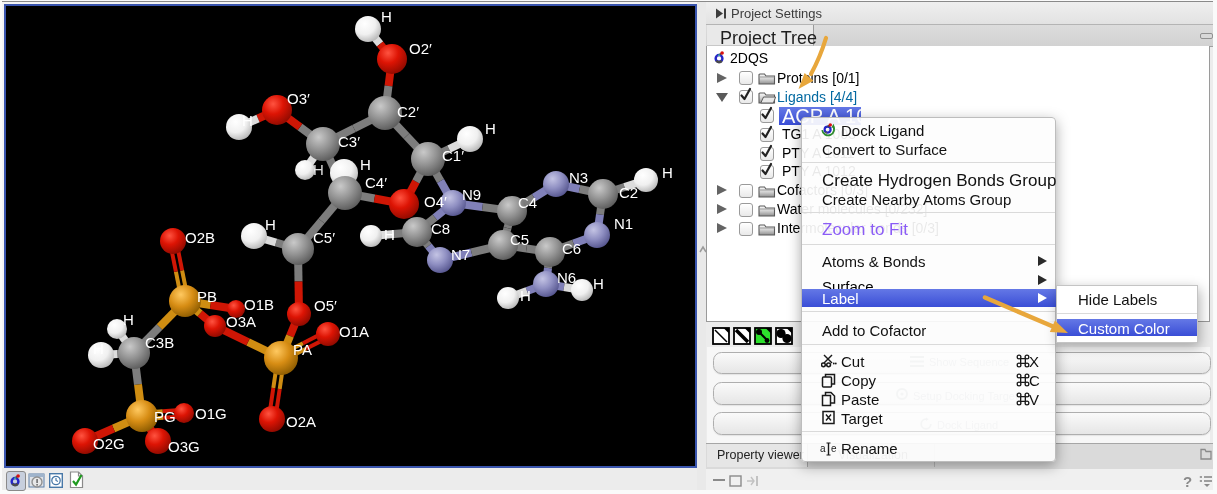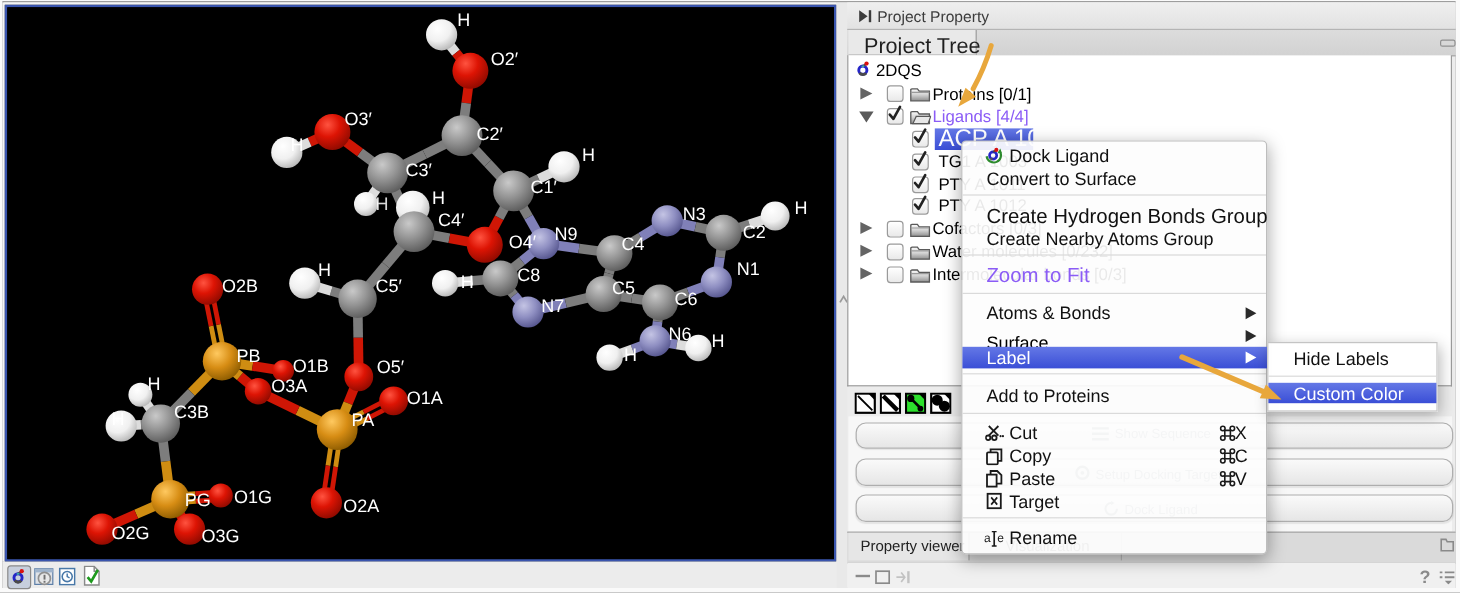--- a/index.html
+++ b/index.html
@@ -250,21 +250,21 @@
 <div class="abs" style="left:697px;top:2px;width:9px;height:488px;background:#e9e9e9"></div>
 <svg class="abs" style="left:699px;top:245px" width="8" height="10" viewBox="0 0 8 10">
     <path d="M1 7 L4 2 L7 7" fill="none" stroke="#9a9a9a" stroke-width="1.5"></path>
   </svg>
 <div class="abs" style="left:706px;top:2px;width:507px;height:488px;background:#ececec"></div>
 <div class="abs" style="left:706px;top:2px;width:507px;height:22px;background:linear-gradient(#efefef,#e2e2e2);border-bottom:1px solid #b4b4b4"></div>
 <svg class="abs" style="left:714px;top:7px" width="13" height="13" viewBox="0 0 13 13">
     <path d="M2 1.5 L9 6.5 L2 11.5 Z" fill="#3c3c3c"></path>
     <rect x="10" y="1.5" width="2" height="10" fill="#3c3c3c"></rect>
   </svg>
-<div class="abs" style="left:731px;top:6px;font-size:13px;color:#3c3c3c">Project Property</div>
+<div class="abs" style="left:731px;top:6px;font-size:13px;color:#3c3c3c">Project Settings</div>
 <div class="abs" style="left:706px;top:25px;width:507px;height:21px;background:linear-gradient(#dcdcdc,#d2d2d2);border-bottom:1px solid #a0a0a0"></div>
 <div class="abs" style="left:707px;top:25px;width:106px;height:20px;background:#e9e9e9;border-right:1px solid #9a9a9a;border-bottom:1px solid #c8c8c8"></div>
 <div class="abs" style="left:720px;top:28px;font-size:18px;color:#1f1f1f">Project Tree</div>
 <div class="abs" style="left:1200px;top:33px;width:11px;height:4px;border:1px solid #909090;border-radius:2px;background:#d8d8d8"></div>
 <div class="abs" style="left:706px;top:46px;width:504px;height:276px;background:#fff;border:1px solid #9a9a9a;border-top:none;box-sizing:border-box"></div>
 <svg style="position:absolute;left:712px;top:50px" width="15" height="15" viewBox="0 0 16 16">
     <circle cx="7.5" cy="9" r="3.6" fill="none" stroke="#2525c8" stroke-width="2.6"></circle>
     <path d="M4.6 11.4 A3.6 3.6 0 0 0 10.4 11.6" fill="none" stroke="#4a4a4a" stroke-width="2.6"></path>
     <path d="M7.5 5.4 L10 3.8" stroke="#4a4a4a" stroke-width="1.8"></path>
     <circle cx="10.8" cy="3.2" r="1.9" fill="#d91111"></circle>
@@ -294,21 +294,21 @@
     <defs>
       <linearGradient id="fg758" x1="0" y1="0" x2="0" y2="1">
         <stop offset="0" stop-color="#fbfbfb"></stop>
         <stop offset="0.5" stop-color="#d2d2d2"></stop>
         <stop offset="1" stop-color="#8f8f8f"></stop>
       </linearGradient>
     </defs>
     <path d="M1 3.5 L1 13 L16.5 13 L16.5 5 L8 5 L6.5 3 L2 3 Z" fill="url(#fg758)" stroke="#5a5a5a" stroke-width="1.1"></path>
     <path d="M2.8 13 L5.5 7 L17.6 7 L15.4 13 Z" fill="#e8e8e8" stroke="#5a5a5a" stroke-width="1"></path>
   </svg>
-<div class="abs" style="left:777px;top:87.5px;font-size:14px;color:#8b5cf6;line-height:18px;white-space:nowrap">Ligands [4/4]</div>
+<div class="abs" style="left:777px;top:87.5px;font-size:14px;color:#0369a1;line-height:18px;white-space:nowrap">Ligands [4/4]</div>
 <div style="position:absolute;left:760px;top:109px;width:12px;height:12px;border:1px solid #9a9a9a;border-radius:3px;background:linear-gradient(#ffffff,#e9e9e9);box-shadow:inset 0 1px 0 #fff"></div>
 <svg style="position:absolute;left:759px;top:105px" width="16" height="17" viewBox="0 0 16 17">
     <path d="M3.5 9.5 L6.5 13 L12 3" fill="none" stroke="#222" stroke-width="2.2" stroke-linecap="round" stroke-linejoin="round"></path>
   </svg>
 <div class="abs" style="left:779px;top:107px;width:82px;height:18px;background:linear-gradient(#6478e6,#3a4ed6)"></div>
 <div class="abs" style="left:782px;top:107px;font-size:20px;color:#fff;line-height:18px;white-space:nowrap">ACP A 1002</div>
 <div style="position:absolute;left:760px;top:128px;width:12px;height:12px;border:1px solid #9a9a9a;border-radius:3px;background:linear-gradient(#ffffff,#e9e9e9);box-shadow:inset 0 1px 0 #fff"></div>
 <svg style="position:absolute;left:759px;top:124px" width="16" height="17" viewBox="0 0 16 17">
     <path d="M3.5 9.5 L6.5 13 L12 3" fill="none" stroke="#222" stroke-width="2.2" stroke-linecap="round" stroke-linejoin="round"></path>
   </svg>
@@ -455,21 +455,21 @@
 <div class="abs" style="left:822px;top:219.5px;font-size:17px;color:#8b5cf6;line-height:19px;white-space:nowrap">Zoom to Fit</div>
 <div class="abs" style="left:802px;top:244px;width:253px;height:1px;background:#dadada"></div>
 <div class="abs" style="left:822px;top:251.5px;font-size:15px;color:#111;line-height:19px;white-space:nowrap">Atoms &amp; Bonds</div>
 <div class="abs" style="left:1038px;top:255.5px;width:0;height:0;border-left:9px solid #2a2a2a;border-top:5.5px solid transparent;border-bottom:5.5px solid transparent"></div>
 <div class="abs" style="left:822px;top:277px;font-size:15px;color:#000000;line-height:19px;white-space:nowrap">Surface</div>
 <div class="abs" style="left:1038px;top:274.5px;width:0;height:0;border-left:9px solid #2a2a2a;border-top:5.5px solid transparent;border-bottom:5.5px solid transparent"></div>
 <div class="abs" style="left:802px;top:289px;width:254px;height:18px;background:linear-gradient(#6478e6,#3a4ed6)"></div>
 <div class="abs" style="left:822px;top:288.5px;font-size:15px;color:#fff;line-height:19px;white-space:nowrap">Label</div>
 <div class="abs" style="left:1038px;top:292.5px;width:0;height:0;border-left:9px solid #fff;border-top:5.5px solid transparent;border-bottom:5.5px solid transparent"></div>
 <div class="abs" style="left:802px;top:311px;width:253px;height:1px;background:#dadada"></div>
-<div class="abs" style="left:822px;top:320.5px;font-size:15px;color:#111;line-height:19px;white-space:nowrap">Add to Proteins</div>
+<div class="abs" style="left:822px;top:320.5px;font-size:15px;color:#111;line-height:19px;white-space:nowrap">Add to Cofactor</div>
 <div class="abs" style="left:802px;top:344px;width:253px;height:1px;background:#dadada"></div>
 <svg class="abs" style="left:821px;top:354px" width="16" height="14" viewBox="0 0 16 14">
     <g stroke="#1a1a1a" stroke-width="1.5" fill="none">
       <line x1="3" y1="1" x2="11" y2="9"></line>
       <line x1="11" y1="1" x2="3" y2="9"></line>
       <circle cx="2.4" cy="10.8" r="1.9"></circle>
       <circle cx="7.6" cy="10.8" r="1.9"></circle>
     </g>
     <circle cx="12.8" cy="9.5" r="0.9" fill="#1a1a1a"></circle>
     <circle cx="14.8" cy="9.5" r="0.9" fill="#1a1a1a"></circle>

